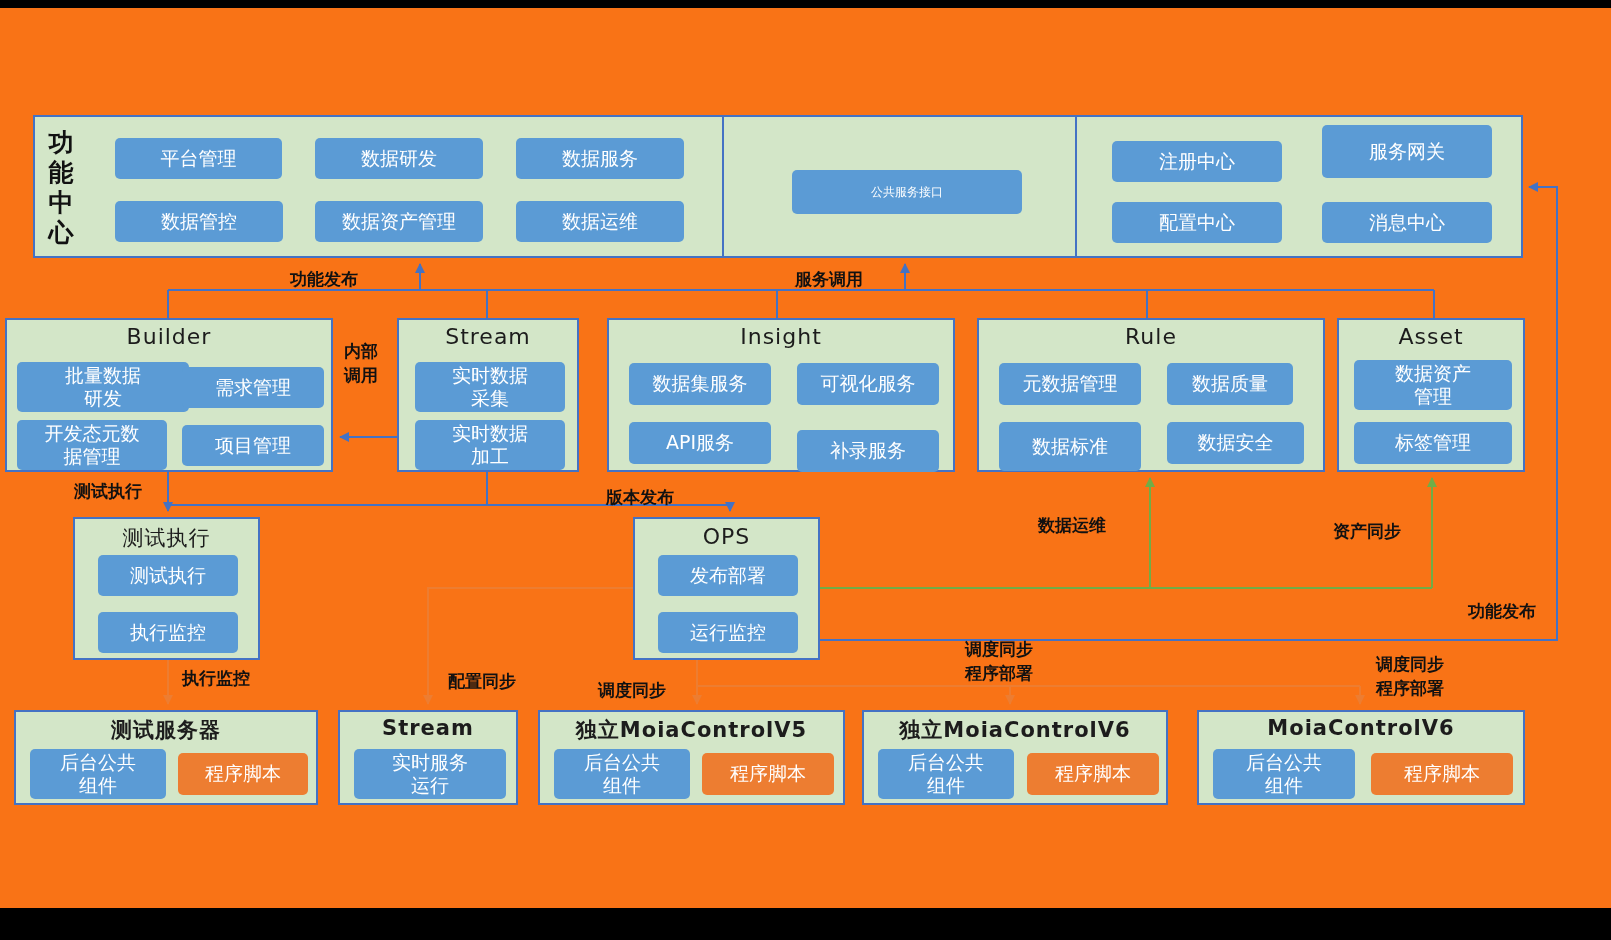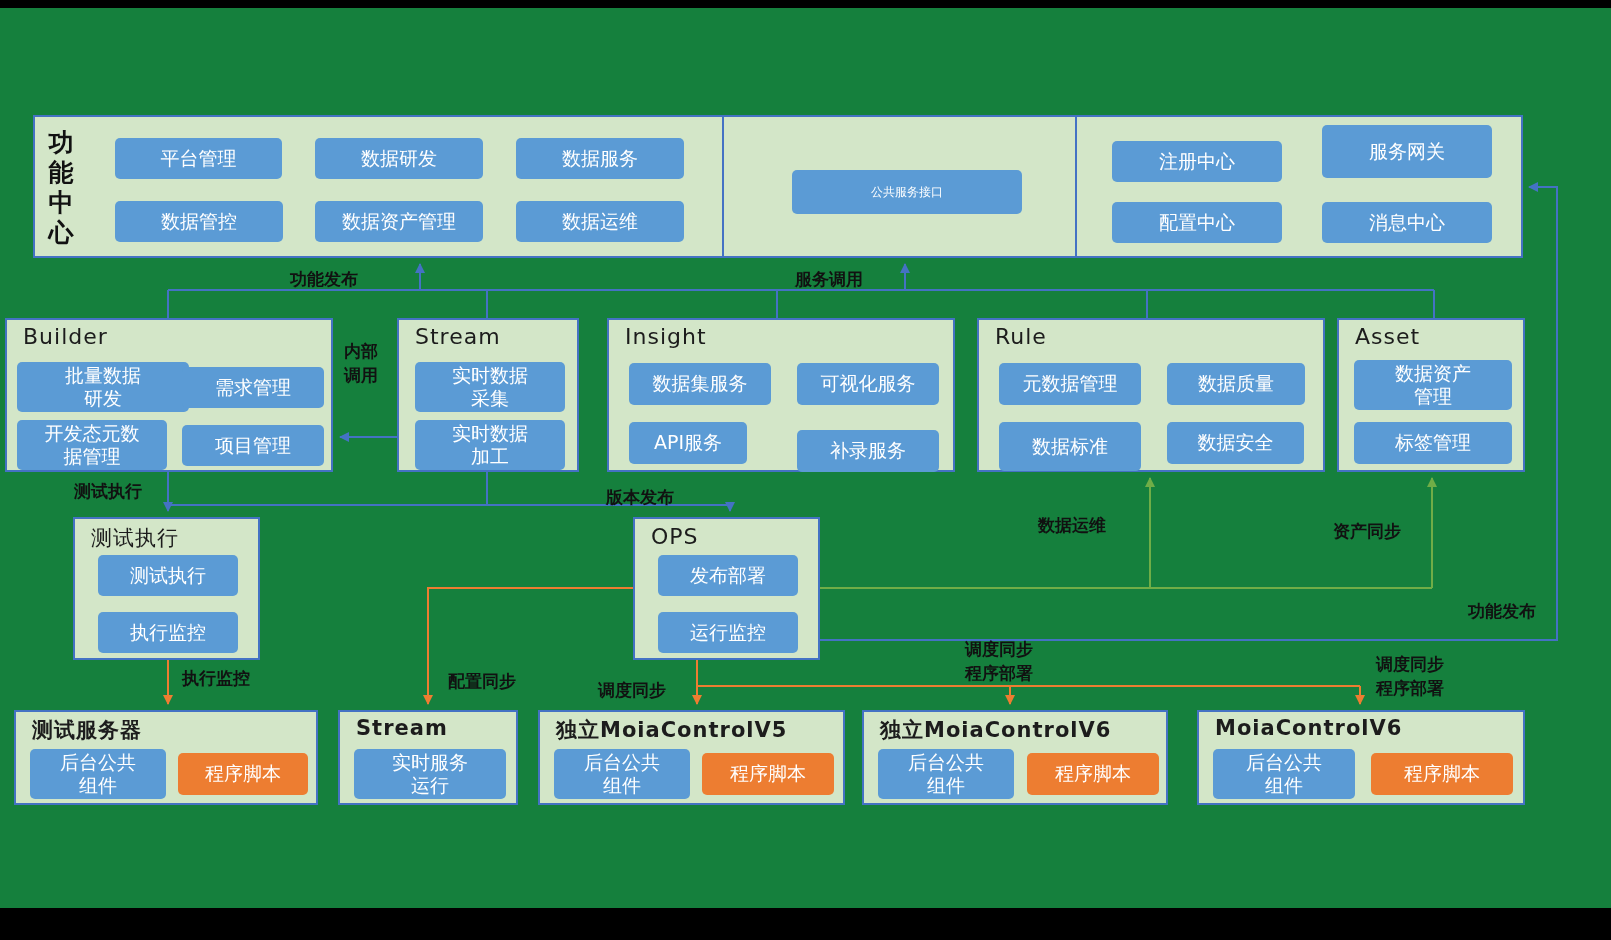--- a/index.html
+++ b/index.html
@@ -1,21 +1,21 @@
 <!DOCTYPE html>
 <html><head>
 <meta charset="utf-8">
 <style>
   * { margin:0; padding:0; box-sizing:border-box; }
   body { background:#ffffff; font-family:"DejaVu Sans","Liberation Sans",sans-serif; }
-  .stage { position:relative; width:1611px; height:940px; background:#15803d; overflow:hidden; }
+  .stage { position:relative; width:1611px; height:940px; background:#f97316; overflow:hidden; }
   .bar { position:absolute; left:0; width:100%; background:#000000; }
   .wires { position:absolute; left:0; top:0; width:1611px; height:940px; pointer-events:none; }
   .gbox { position:absolute; background:#d3e6c8; border:2px solid #4472c4; }
-  .gtitle { position:absolute; left:16px; width:100%; text-align:left; font-size:22px; color:#1c1c1c; letter-spacing:1px; }
+  .gtitle { position:absolute; left:0; width:100%; text-align:center; font-size:22px; color:#1c1c1c; letter-spacing:1px; }
   .gtitle.b { font-weight:700; font-size:21px; }
   .vdiv { position:absolute; top:0; bottom:0; width:2px; background:#4472c4; }
   .vtitle { position:absolute; left:11px; top:11px; width:30px; font-size:25px; font-weight:700; line-height:1.2; color:#111; word-break:break-all; text-align:center; }
   .btn { position:absolute; background:#5b9bd5; color:#ffffff; border-radius:5px;
          display:flex; align-items:center; justify-content:center; text-align:center;
          font-size:19px; line-height:1.22; white-space:pre-line; padding:2px 4px; }
   .btn.orange { background:#ed7d31; }
   .elabel { position:absolute; font-size:17px; font-weight:600; color:#111;
             white-space:pre-line; line-height:1.4; }
 </style>
@@ -102,28 +102,28 @@
     <div class="btn" style="left:16px;top:42px;width:150px;height:50px">实时数据
 采集</div>
     <div class="btn" style="left:16px;top:100px;width:150px;height:50px">实时数据
 加工</div>
   </div>
 
   <div class="gbox" style="left:607px;top:318px;width:348px;height:154px">
     <div class="gtitle" style="top:4px">Insight</div>
     <div class="btn" style="left:20px;top:43px;width:142px;height:42px">数据集服务</div>
     <div class="btn" style="left:188px;top:43px;width:142px;height:42px">可视化服务</div>
-    <div class="btn" style="left:20px;top:102px;width:118px;height:42px">API服务</div>
+    <div class="btn" style="left:20px;top:102px;width:142px;height:42px">API服务</div>
     <div class="btn" style="left:188px;top:110px;width:142px;height:42px">补录服务</div>
   </div>
 
   <div class="gbox" style="left:977px;top:318px;width:348px;height:154px">
     <div class="gtitle" style="top:4px">Rule</div>
     <div class="btn" style="left:20px;top:43px;width:142px;height:42px">元数据管理</div>
-    <div class="btn" style="left:188px;top:43px;width:138px;height:42px">数据质量</div>
+    <div class="btn" style="left:188px;top:43px;width:126px;height:42px">数据质量</div>
     <div class="btn" style="left:20px;top:102px;width:142px;height:49px">数据标准</div>
     <div class="btn" style="left:188px;top:102px;width:137px;height:42px">数据安全</div>
   </div>
 
   <div class="gbox" style="left:1337px;top:318px;width:188px;height:154px">
     <div class="gtitle" style="top:4px">Asset</div>
     <div class="btn" style="left:15px;top:40px;width:158px;height:50px">数据资产
 管理</div>
     <div class="btn" style="left:15px;top:102px;width:158px;height:42px">标签管理</div>
   </div>

